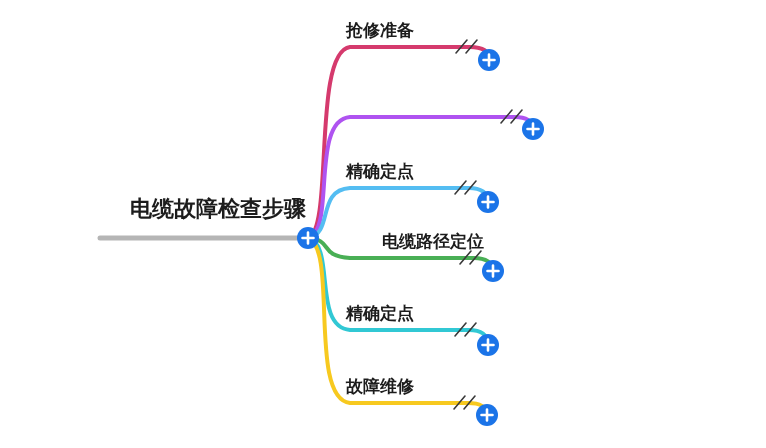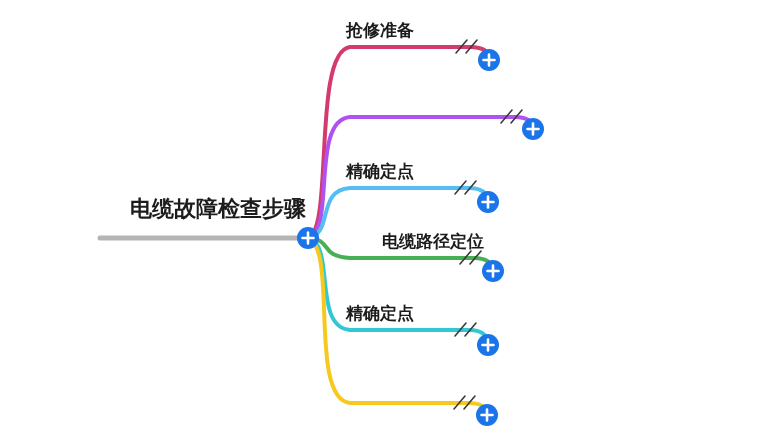--- a/index.html
+++ b/index.html
@@ -63,20 +63,21 @@
       <path d="M 454 409 L 465 396 M 464 409 L 475 396"></path>
     </g>
   </svg>
 
   <div class="node-label root-label" style="left:130px;top:196px;">电缆故障检查步骤</div>
 
   <div class="node-label" style="left:346px;top:21px;">抢修准备</div>
   <div class="node-label" style="left:346px;top:162px;">精确定点</div>
   <div class="node-label" style="left:346px;top:232px;margin-left:36px;">电缆路径定位</div>
   <div class="node-label" style="left:346px;top:304px;">精确定点</div>
+  <div class="node-label" style="left:346px;top:377px;">故障维修</div>
 
   <div class="plus-btn" style="left:297px;top:227px;">
     <svg width="22" height="22" viewBox="0 0 22 22">
       <circle cx="11" cy="11" r="11" fill="#1b74e8"></circle>
       <path d="M11 5.5 V16.5 M5.5 11 H16.5" stroke="#ffffff" stroke-width="2.6" stroke-linecap="round"></path>
     </svg>
   </div>
 
   <div class="plus-btn" style="left:478px;top:49px;">
     <svg width="22" height="22" viewBox="0 0 22 22">

